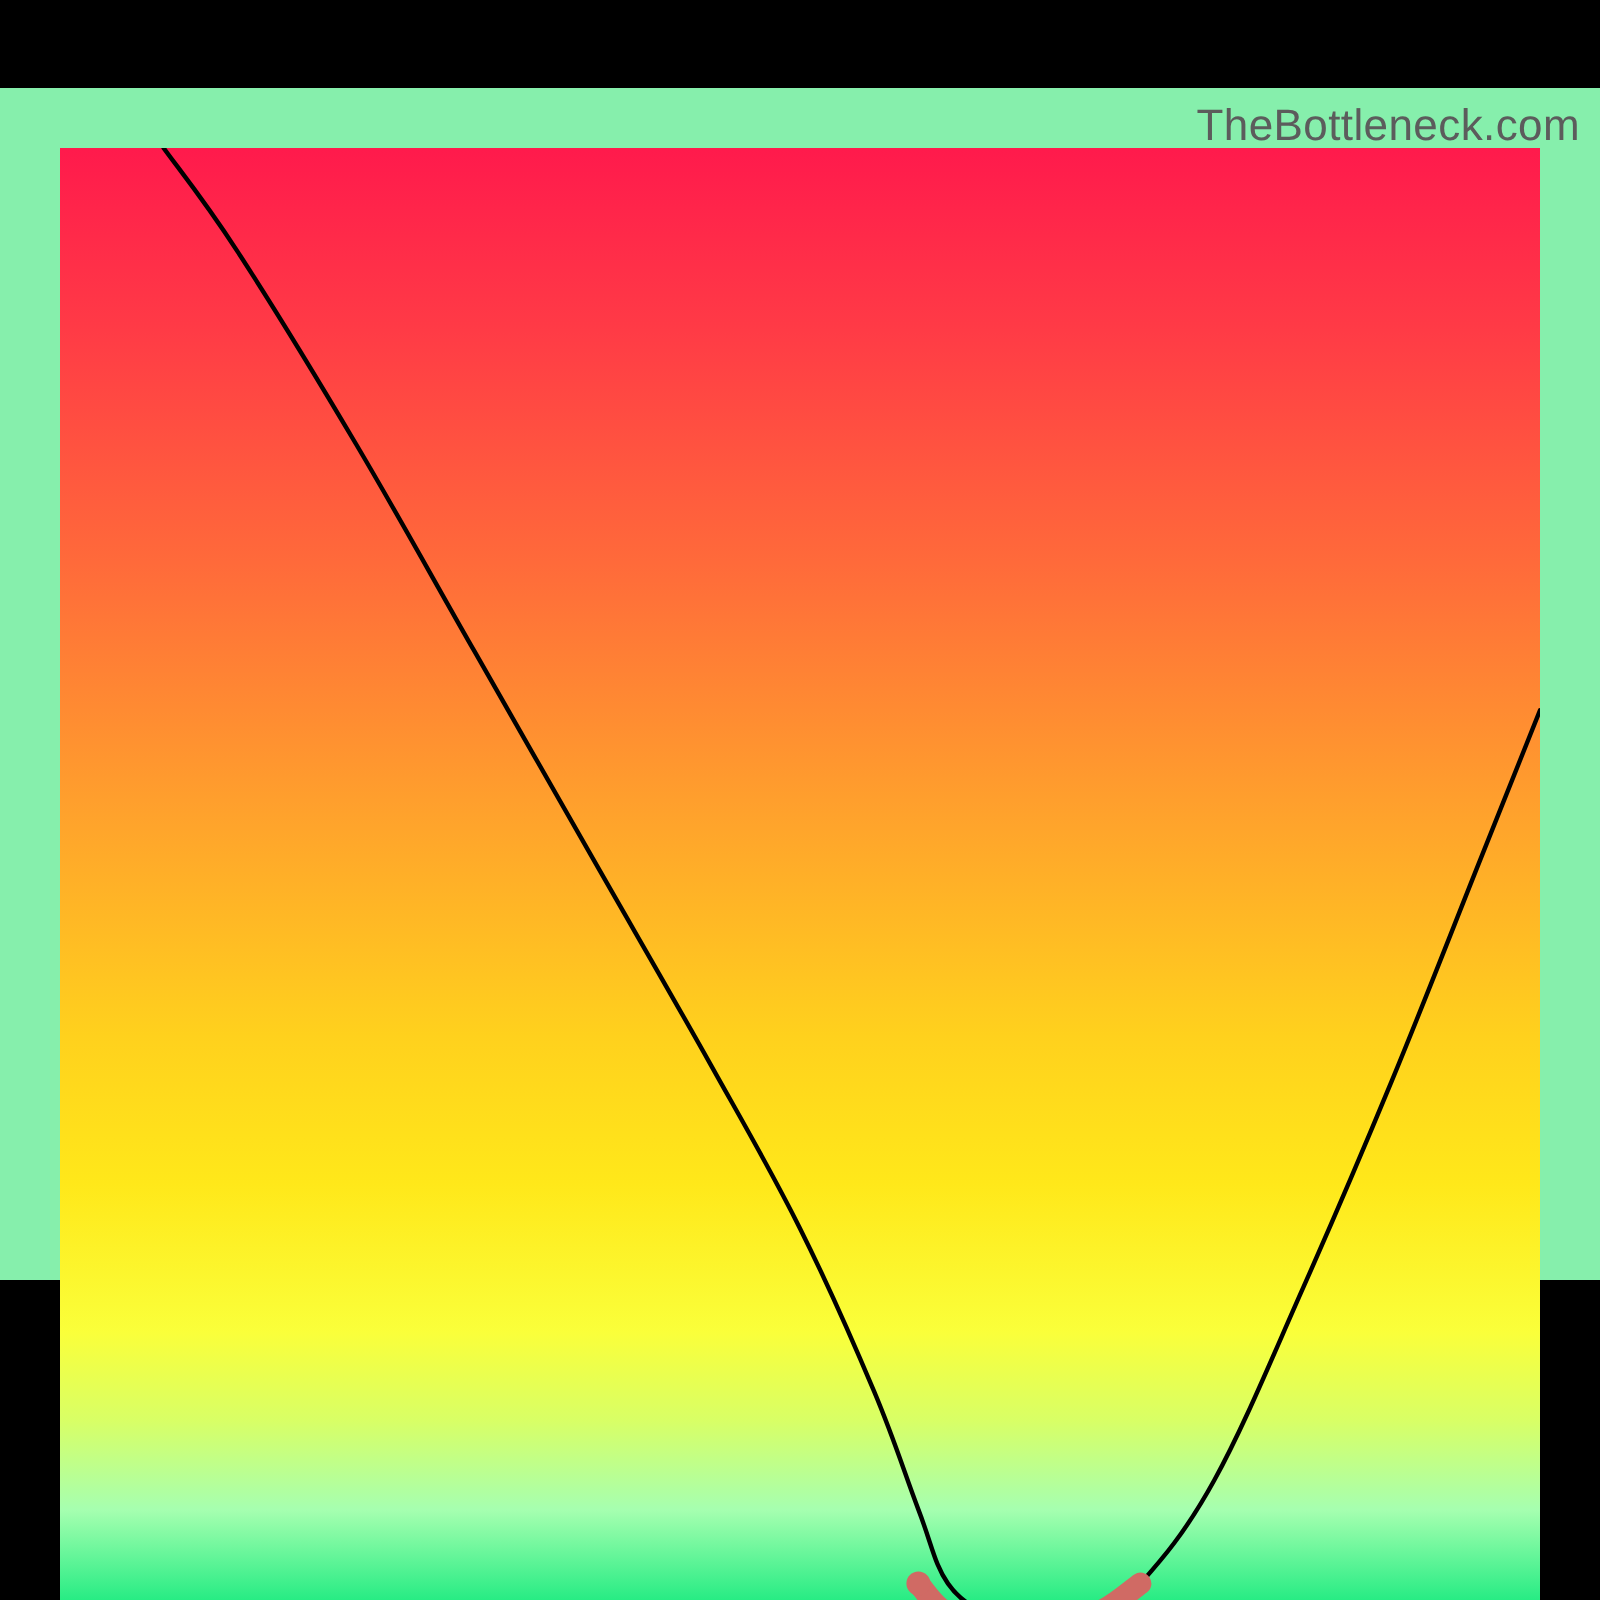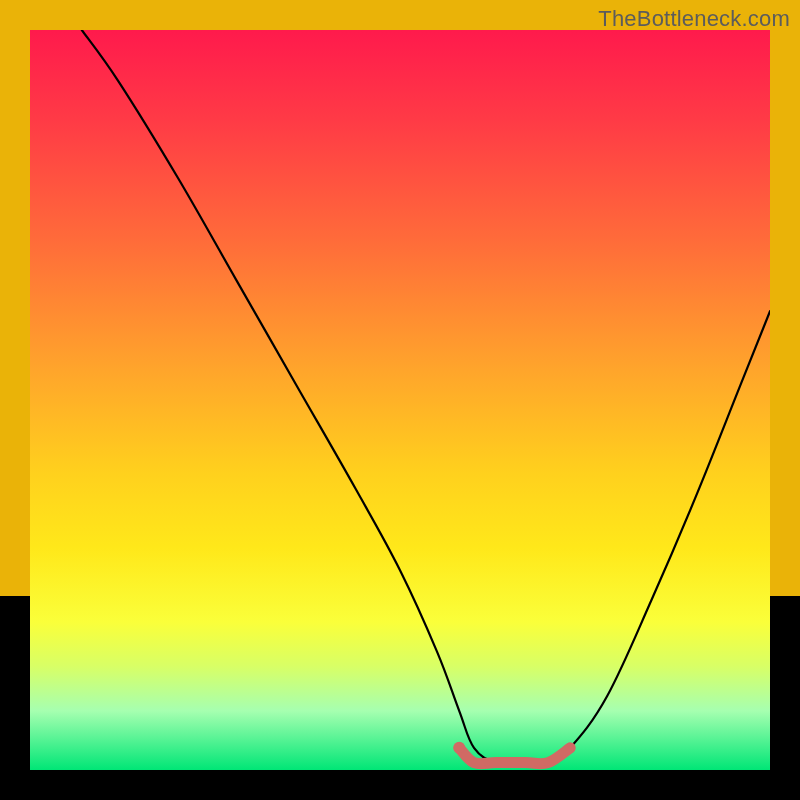--- a/index.html
+++ b/index.html
@@ -8,21 +8,22 @@
     width: 800px;
     height: 800px;
     background: #000;
     font-family: Arial, Helvetica, sans-serif;
     overflow: hidden;
   }
   .frame {
     position: relative;
     width: 800px;
     height: 596px;
-    background: #eab308;
+    background: #86efac;
+    margin-top: 44px;
   }
   .plot {
     position: absolute;
     left: 30px;
     top: 30px;
     width: 740px;
     height: 740px;
     background: linear-gradient(
       to bottom,
       #ff1a4c 0%,

